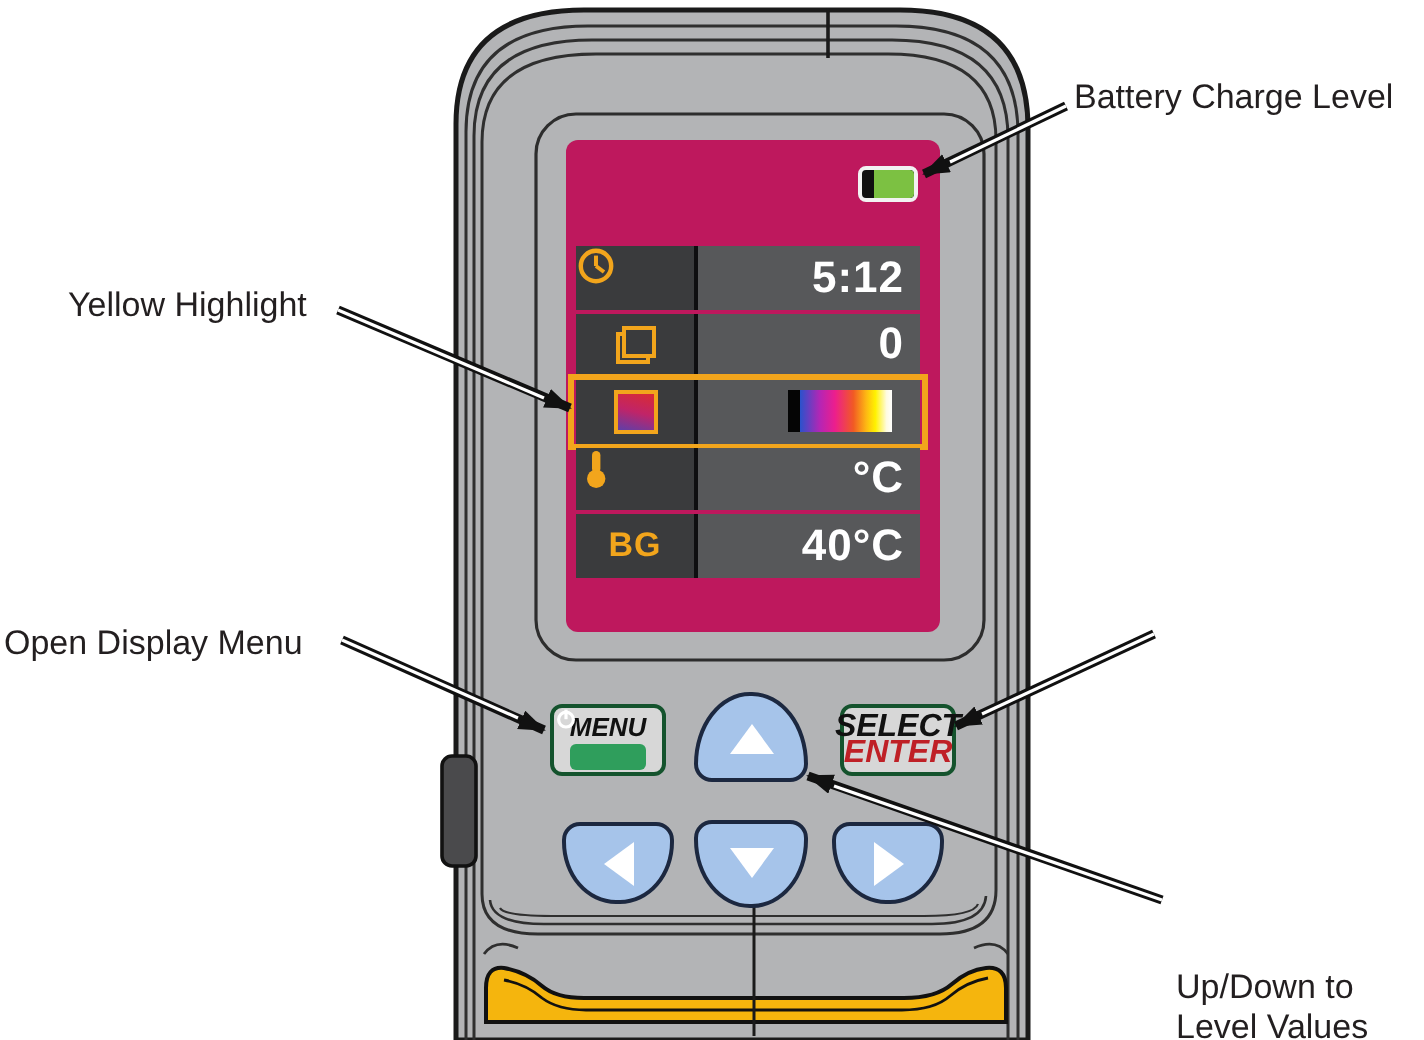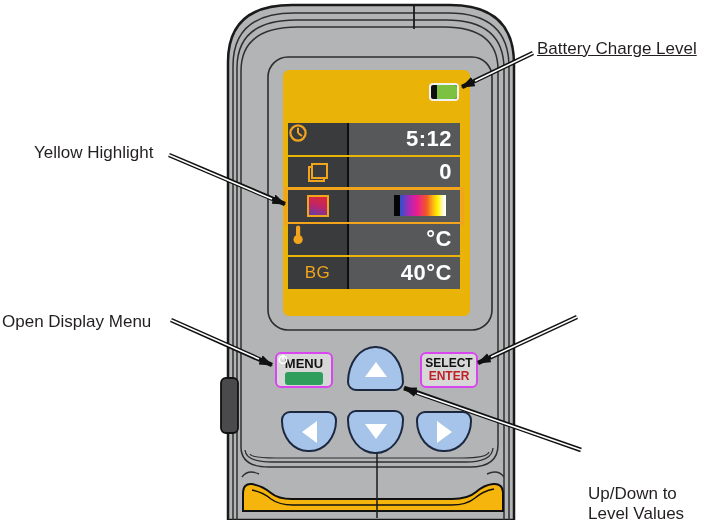--- a/index.html
+++ b/index.html
@@ -3,52 +3,52 @@
 <meta charset="utf-8">
 <style>
   html,body{margin:0;padding:0;background:#fff;}
   #stage{position:relative;width:712px;height:520px;background:#ffffff;overflow:hidden;
          font-family:"Liberation Sans",sans-serif;color:#231f20;}
   #stage svg{position:absolute;left:0;top:0;}
   .label{position:absolute;font-size:17px;line-height:20px;color:#231f20;white-space:nowrap;}
 
   
   .screen{position:absolute;left:283px;top:70px;width:187px;height:246px;
-          background:#eab308;border-radius:6px;}
+          background:#be185d;border-radius:6px;}
   .battery{position:absolute;right:11px;top:13px;width:26px;height:14px;
            border:2px solid #f2f2f2;border-radius:4px;background:#101010;overflow:hidden;}
   .battery .fill{position:absolute;left:23%;top:0;right:0;bottom:0;background:#7CC142;border-radius:0 2px 2px 0;}
   .menu-table{position:absolute;left:5px;top:53px;width:172px;display:flex;flex-direction:column;gap:2px;}
   .mrow{position:relative;display:flex;height:31.5px;}
   .icon-cell{width:59px;background:#3a3b3d;display:flex;align-items:center;justify-content:center;flex:none;border-right:2px solid #0e0e10;}
   .val-cell{flex:1;background:#57585a;display:flex;align-items:center;justify-content:flex-end;
             padding-right:8px;color:#ffffff;font-weight:bold;font-size:22px;
             font-family:"Liberation Sans",sans-serif;letter-spacing:0.5px;}
   .hl-border{position:absolute;left:-4px;right:-4px;top:-3px;bottom:-3px;
              border:3px solid #F2A51C;pointer-events:none;}
-  .bg-label{color:#F2A51C;font-weight:normal;font-size:17px;letter-spacing:0.5px;
+  .bg-label{color:#F2A51C;font-weight:bold;font-size:17px;letter-spacing:0.5px;
             font-family:"Liberation Sans",sans-serif;}
   
   .frames-ico{position:relative;width:20px;height:19px;}
   .frames-ico .back{position:absolute;left:0;bottom:0;width:13px;height:12px;border:2.5px solid #F2A51C;}
   .frames-ico .front{position:absolute;right:0;top:0;width:13px;height:12px;border:2.5px solid #F2A51C;background:#3a3b3d;}
   .palette-ico{width:18px;height:18px;border:2.5px solid #F2A51C;
                background:linear-gradient(195deg,#d92b33 0%,#c02468 50%,#5f3fa8 100%);}
   .palette-bar{width:52px;height:21px;display:flex;margin-right:6px;}
   .palette-bar .k{width:6px;background:#050505;flex:none;}
   .palette-bar .g{flex:1;background:linear-gradient(90deg,#2a52cc 0%,#b625b4 22%,#ec1e8d 38%,#f15a24 58%,#fdb813 72%,#fff200 82%,#fffbe0 94%,#ffffff 100%);}
 
   
-  .hbtn{position:absolute;background:#d7d7d7;border:2px solid #d946ef;border-radius:6px;
+  .hbtn{position:absolute;background:#d7d7d7;border:2px solid #14532d;border-radius:6px;
         display:flex;flex-direction:column;align-items:center;justify-content:center;
-        font-weight:bold;cursor:pointer;box-sizing:border-box;}
+        font-weight:bold;cursor:pointer;box-sizing:border-box;font-style:italic;}
   .menu-btn{left:275px;top:352px;width:58px;height:36px;font-size:13px;color:#111;gap:1px;}
   .power-pill{width:38px;height:13px;background:#2F9E5C;border-radius:3px;
               display:flex;align-items:center;justify-content:center;}
-  .select-btn{left:420px;top:352px;width:58px;height:36px;font-size:12px;line-height:13px;}
+  .select-btn{left:420px;top:352px;width:58px;height:36px;font-size:16px;line-height:13px;}
   .select-btn .sel{color:#111;}
   .select-btn .ent{color:#BF2026;}
   .abtn{position:absolute;background:#A6C4EA;border:2px solid #1c2840;box-sizing:border-box;
         display:flex;align-items:center;justify-content:center;cursor:pointer;}
   .up-btn{left:347px;top:346px;width:57px;height:45px;border-radius:28px 28px 9px 9px / 36px 36px 9px 9px;}
   .down-btn{left:347px;top:410px;width:57px;height:44px;border-radius:9px 9px 28px 28px / 9px 9px 34px 34px;}
   .left-btn{left:281px;top:411px;width:56px;height:41px;border-radius:9px 9px 27px 27px / 9px 9px 31px 31px;}
   .right-btn{left:416px;top:411px;width:56px;height:41px;border-radius:9px 9px 27px 27px / 9px 9px 31px 31px;}
   .tri-up{width:0;height:0;border-left:11px solid transparent;border-right:11px solid transparent;border-bottom:15px solid #fff;margin-top:2px;}
   .tri-down{width:0;height:0;border-left:11px solid transparent;border-right:11px solid transparent;border-top:15px solid #fff;margin-top:-2px;}
@@ -166,21 +166,21 @@
   <div class="abtn down-btn">
     <div class="tri-down"></div>
   </div>
   <div class="abtn left-btn">
     <div class="tri-left"></div>
   </div>
   <div class="abtn right-btn">
     <div class="tri-right"></div>
   </div>
 
-  <div class="label" style="left:537px;top:39px;text-decoration:underline;">Battery Charge Level</div>
+  <div class="label" style="left:537px;top:39px;">Battery Charge Level</div>
   <div class="label" style="left:34px;top:143px;">Yellow Highlight</div>
   <div class="label" style="left:2px;top:312px;">Open Display Menu</div>
   <div class="label" style="left:588px;top:440px;margin-top:44px;">
     <div>Up/Down to</div>
     <div>Level Values</div>
   </div>
 
   <svg width="712" height="520" viewBox="0 0 712 520" style="pointer-events:none">
     <defs>
       <marker id="ah" markerUnits="userSpaceOnUse" markerWidth="15" markerHeight="11" refX="12.5" refY="5" orient="auto">

